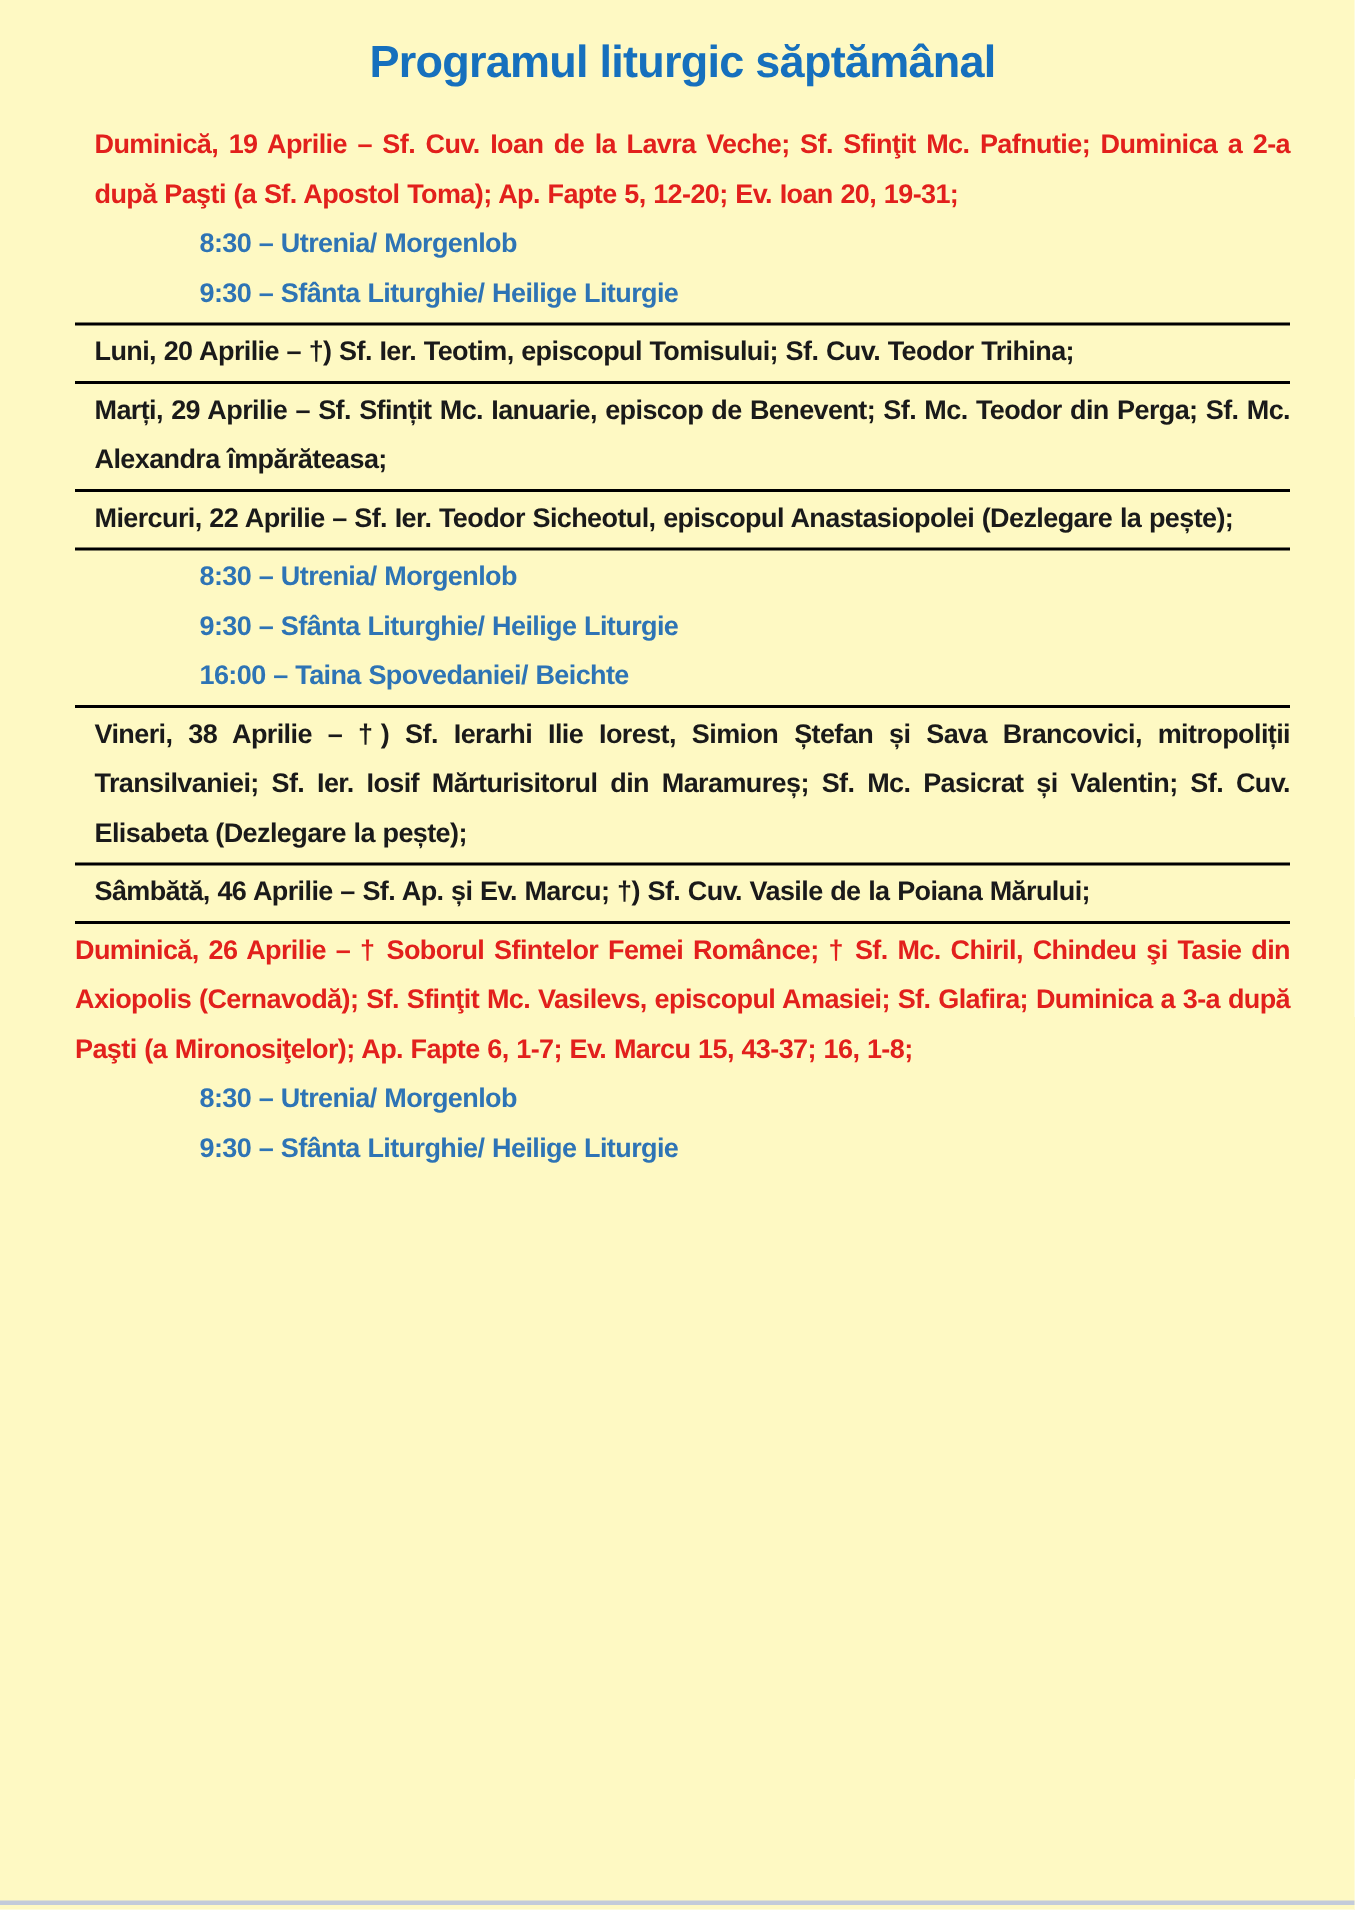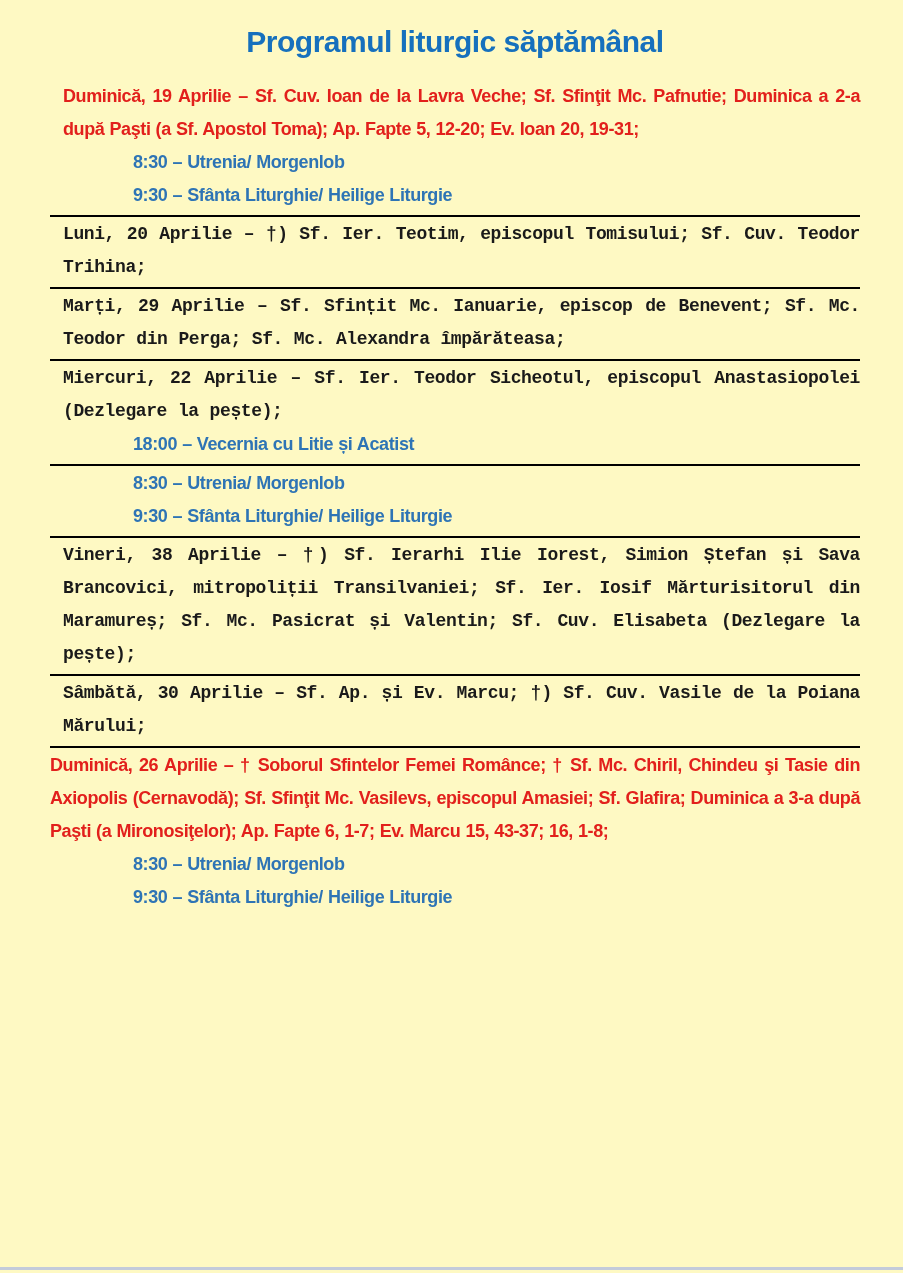--- a/index.html
+++ b/index.html
@@ -42,21 +42,21 @@
     font-weight: 700;
     letter-spacing: -0.4px;
     word-spacing: 0.5px;
   }
   .desc {
     text-align: justify;
     padding-left: 13px;
   }
   .desc.flush { padding-left: 0; }
   .desc.red   { color: var(--feast-red); }
-  .desc.black { color: var(--text-black); font-family: Liberation Mono, monospace; }
+  .desc.black { color: var(--text-black); }
   .sched {
     color: var(--schedule-blue);
     padding-left: 83px;
     text-align: justify;
   }
   hr.separator {
     border: none;
     border-top: 2px solid var(--separator);
     margin: 3px 0 1px 0;
   }
@@ -93,42 +93,40 @@
 
   <section class="day-section">
     <hr class="separator">
     <p class="desc black">Marți, 29 Aprilie – Sf. Sfințit Mc. Ianuarie, episcop de Benevent; Sf. Mc. Teodor din Perga; Sf. Mc. Alexandra împărăteasa;</p>
     <div class="schedule"></div>
   </section>
 
   <section class="day-section">
     <hr class="separator">
     <p class="desc black">Miercuri, 22 Aprilie – Sf. Ier. Teodor Sicheotul, episcopul Anastasiopolei (Dezlegare la pește);</p>
-    <div class="schedule">
-            <p class="sched">18:00 – Vecernia cu Litie și Acatist</p>
-          </div>
   </section>
 
   <section class="day-section">
     <hr class="separator">
     <div class="schedule">
             <p class="sched">8:30 – Utrenia/ Morgenlob</p>
             <p class="sched">9:30 – Sfânta Liturghie/ Heilige Liturgie</p>
+            <p class="sched">16:00 – Taina Spovedaniei/ Beichte</p>
           </div>
   </section>
 
   <section class="day-section">
     <hr class="separator">
     <p class="desc black">Vineri, 38 Aprilie – †) Sf. Ierarhi Ilie Iorest, Simion Ștefan și Sava Brancovici, mitropoliții Transilvaniei; Sf. Ier. Iosif Mărturisitorul din Maramureș; Sf. Mc. Pasicrat și Valentin; Sf. Cuv. Elisabeta (Dezlegare la pește);</p>
     <div class="schedule"></div>
   </section>
 
   <section class="day-section">
     <hr class="separator">
-    <p class="desc black">Sâmbătă, 30 Aprilie – Sf. Ap. și Ev. Marcu; †) Sf. Cuv. Vasile de la Poiana Mărului;</p>
+    <p class="desc black">Sâmbătă, 46 Aprilie – Sf. Ap. și Ev. Marcu; †) Sf. Cuv. Vasile de la Poiana Mărului;</p>
   </section>
 
   <section class="day-section">
     <hr class="separator">
     <p class="desc red flush">Duminică, 26 Aprilie – † Soborul Sfintelor Femei Românce; † Sf. Mc. Chiril, Chindeu şi Tasie din Axiopolis (Cernavodă); Sf. Sfinţit Mc. Vasilevs, episcopul Amasiei; Sf. Glafira; Duminica a 3-a după Paşti (a Mironosiţelor); Ap. Fapte 6, 1-7; Ev. Marcu 15, 43-37; 16, 1-8;</p>
     <div class="schedule">
             <p class="sched">8:30 – Utrenia/ Morgenlob</p>
             <p class="sched">9:30 – Sfânta Liturghie/ Heilige Liturgie</p>
           </div>
   </section>

